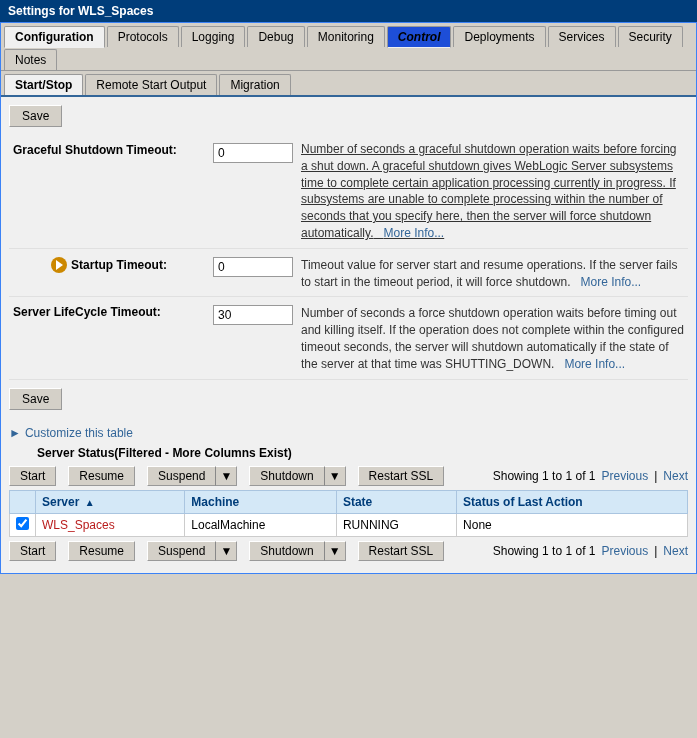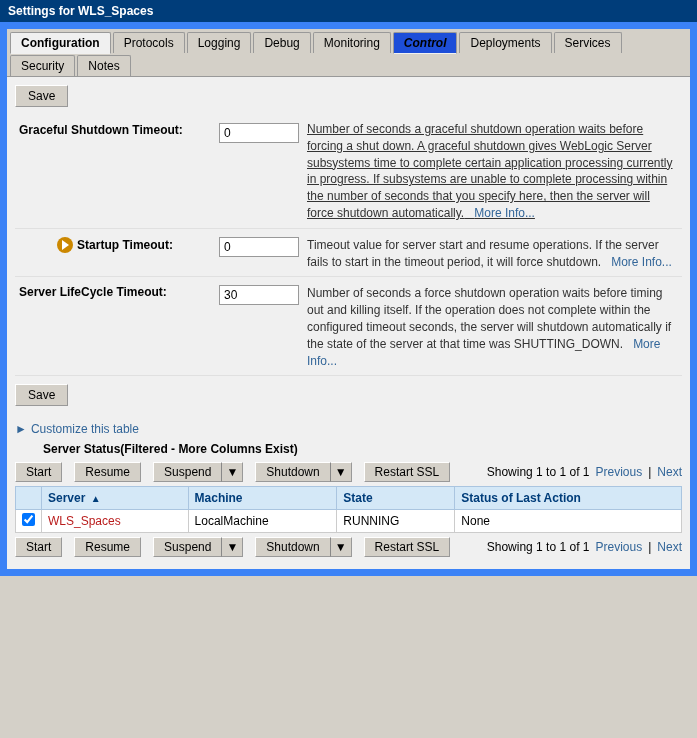--- a/index.html
+++ b/index.html
@@ -12,21 +12,21 @@
     }
     .window-title {
       background: #003d7a;
       color: white;
       padding: 4px 8px;
       font-size: 12px;
       font-weight: bold;
     }
     .main-content {
       background: #f0f0f0;
-      border: 7px solid #3b82f6;
+      border: 1px solid #3b82f6;
       padding: 0;
     }
     
     .tab-bar {
       display: flex;
       background: #d4d0c8;
       border-bottom: 1px solid #999;
       padding: 3px 3px 0 3px;
       gap: 2px;
       flex-wrap: wrap;
@@ -252,20 +252,31 @@
       <span>Services</span>
     </div>
     <div class="tab">
       <span>Security</span>
     </div>
     <div class="tab">
       <span>Notes</span>
     </div>
   </div>
 
+  <div class="sub-tab-bar">
+    <div class="sub-tab active">
+      <span>Start/Stop</span>
+    </div>
+    <div class="sub-tab">
+      <span>Remote Start Output</span>
+    </div>
+    <div class="sub-tab">
+      <span>Migration</span>
+    </div>
+  </div>
 
   <div class="content-area">
     
     <button class="save-btn">Save</button>
 
     
 
     
     <table class="form-table">
       <tbody>

